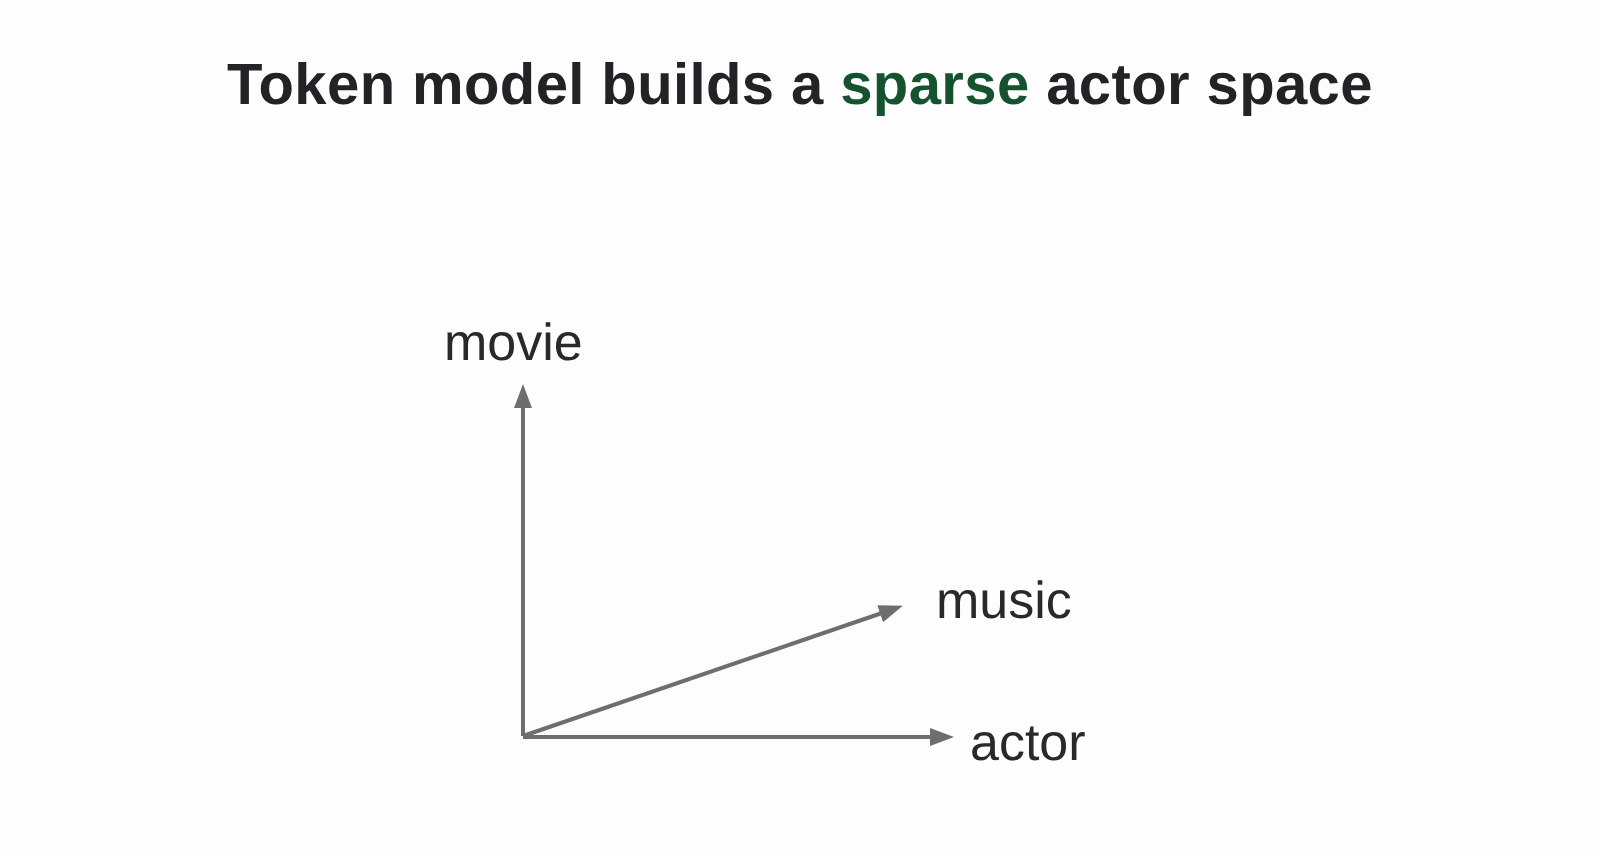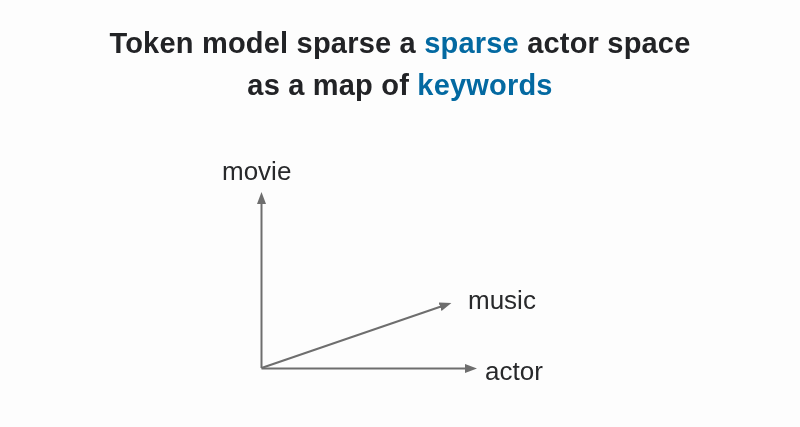--- a/index.html
+++ b/index.html
@@ -25,21 +25,21 @@
     font-weight: 700;
     line-height: 42px;
     letter-spacing: 0.2px;
     color: #222326;
   }
   .title .line {
     display: block;
     white-space: pre;
   }
   .title .accent {
-    color: #0369a1;
+    color: #14532d;
   }
   .diagram-svg {
     position: absolute;
     left: 0;
     top: 0;
     width: 800px;
     height: 427px;
   }
   .axis-label {
     font-family: "Liberation Sans", sans-serif;
@@ -47,22 +47,21 @@
     font-weight: 400;
     fill: #28292b;
   }
 </style>
 </head>
 <body>
 
 <div class="slide">
 
   <h1 class="title">
-    <span class="line"><span>Token model sparse a </span><span class="accent">sparse</span><span> actor space</span></span>
-    <span class="line"><span>as a map of </span><span class="accent">keywords</span></span>
+    <span class="line"><span>Token model builds a </span><span class="accent">sparse</span><span> actor space</span></span>
   </h1>
 
   <svg class="diagram-svg" viewBox="0 0 800 427" xmlns="http://www.w3.org/2000/svg">
     <defs>
       <marker id="arrowhead" markerUnits="userSpaceOnUse" markerWidth="14" markerHeight="11" refX="1" refY="4.5" orient="auto">
         <path d="M0,0 L12,4.5 L0,9 z" fill="#6e6e6e"></path>
       </marker>
     </defs>
 
     <line x1="261.5" y1="368" x2="261.5" y2="203" stroke="#6e6e6e" stroke-width="2" marker-end="url(#arrowhead)"></line>

